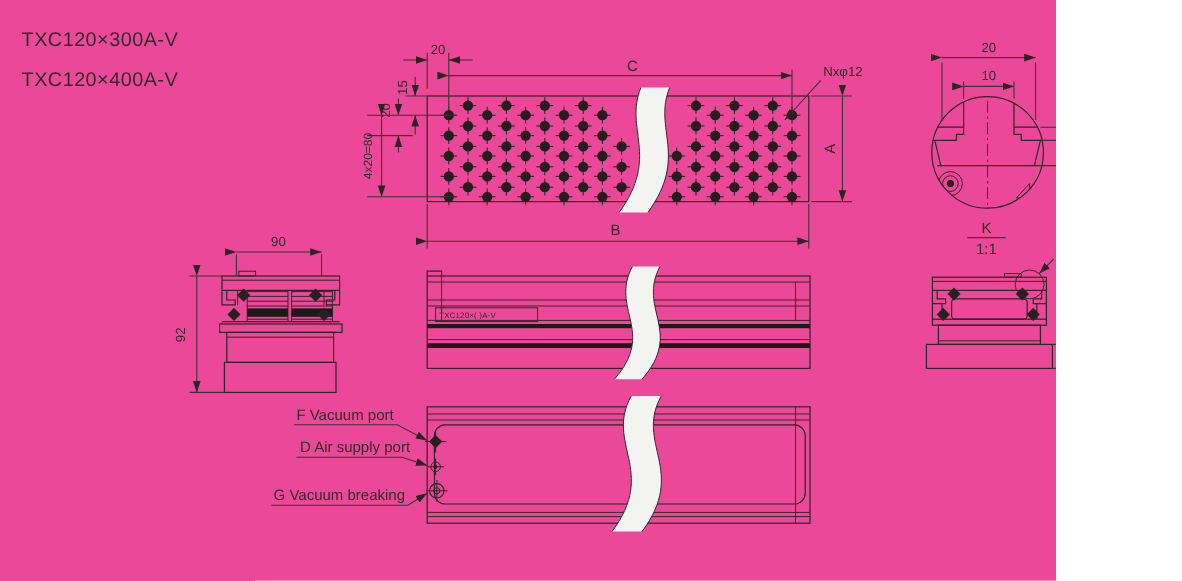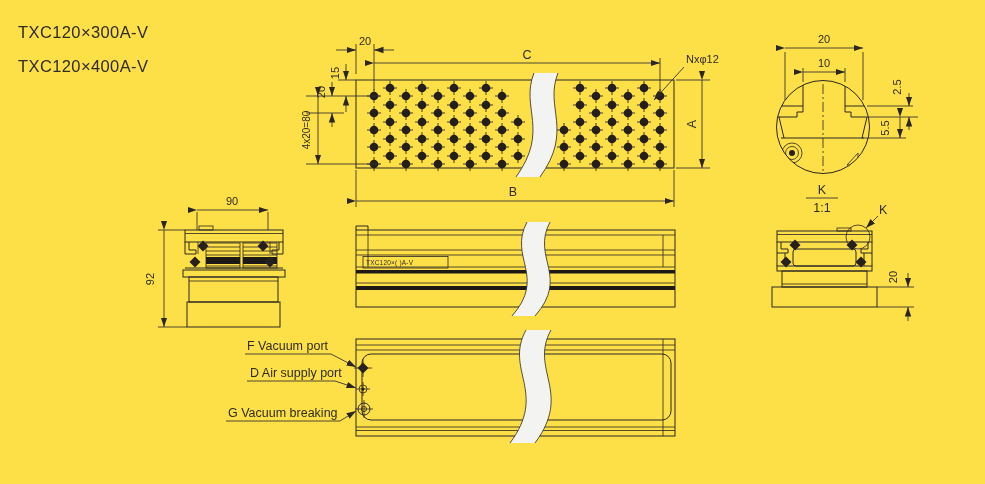--- a/index.html
+++ b/index.html
@@ -1,16 +1,16 @@
 <!DOCTYPE html>
 <html><head>
 <meta charset="utf-8">
 <style>
   html,body{margin:0;padding:0;background:#ffffff;}
-  .canvas{width:985px;height:484px;background:#fde047;position:relative;overflow:hidden;
+  .canvas{width:880px;height:484px;background:#ec4899;position:relative;overflow:hidden;
           font-family:"Liberation Sans",sans-serif;}
   svg{position:absolute;left:0;top:0;}
   svg text{font-family:"Liberation Sans",sans-serif;fill:#2f2b28;}
   .ln{stroke:#2b2623;fill:none;stroke-width:1;}
   .lnt{stroke:#2b2623;fill:none;stroke-width:.8;}
   .dim{stroke:#3a3430;fill:none;stroke-width:.9;}
   .solid{fill:#262120;stroke:none;}
   .band{fill:#1d1916;stroke:none;}
   .bgfill{fill:#f3f3f1;stroke:none;}
   .t11{font-size:11px;}

